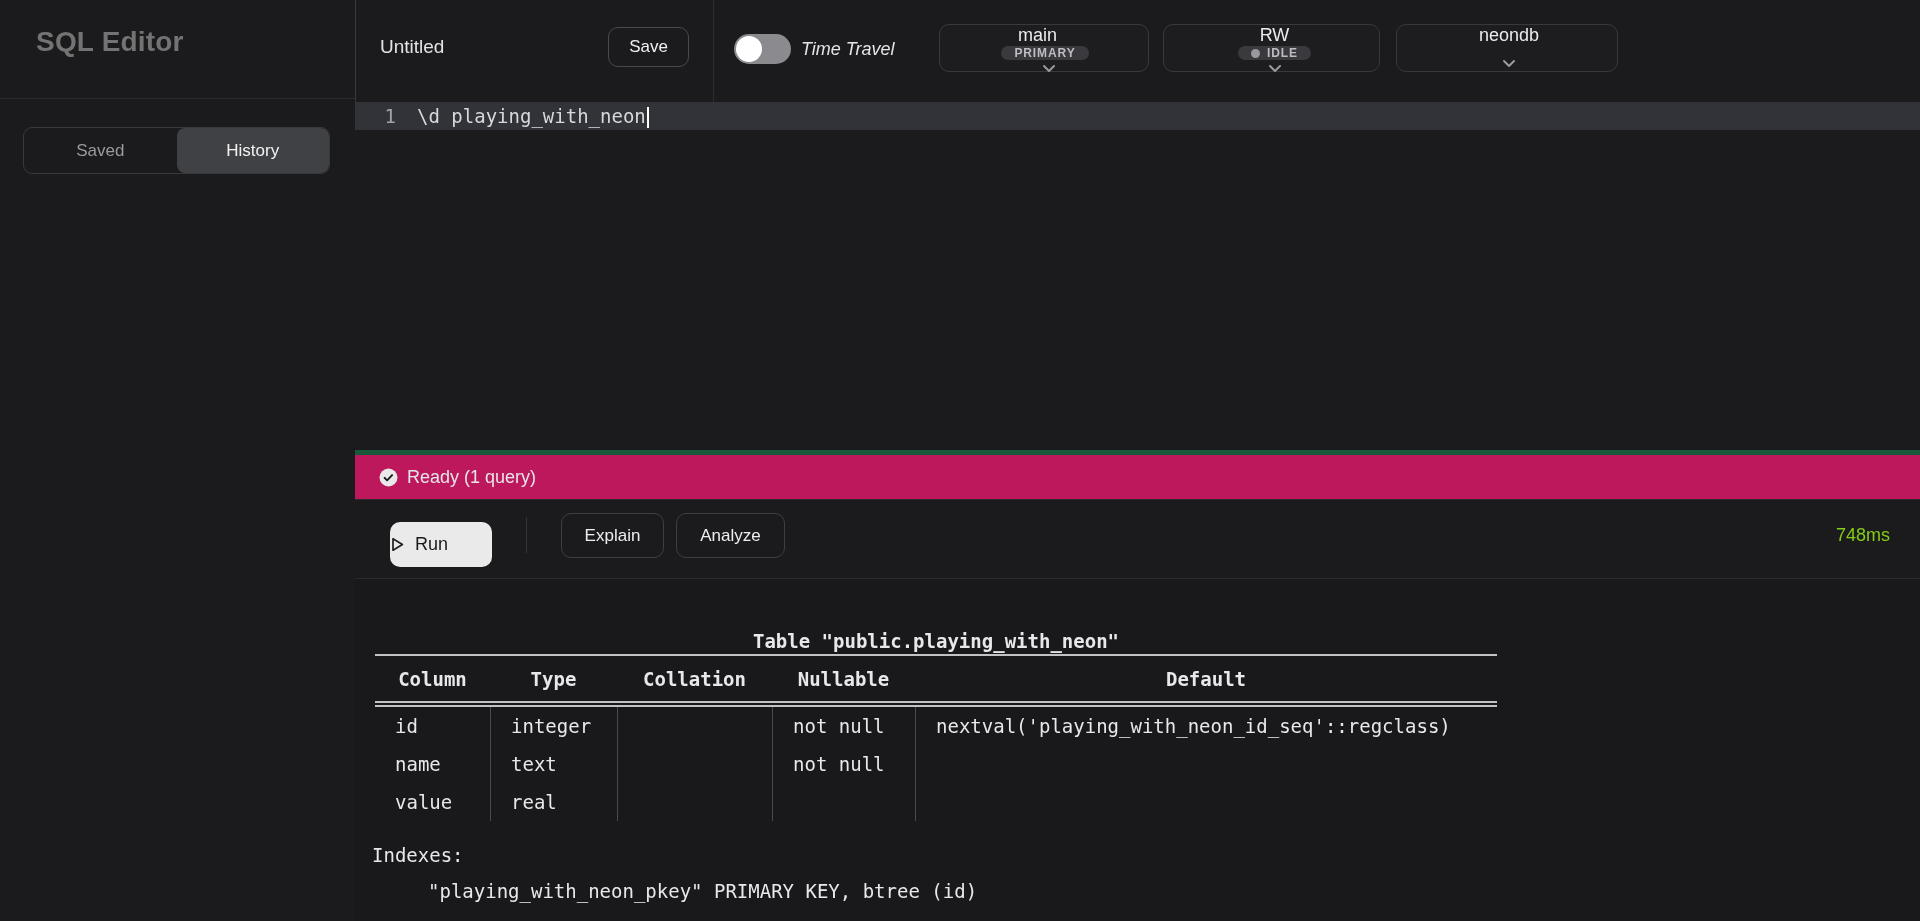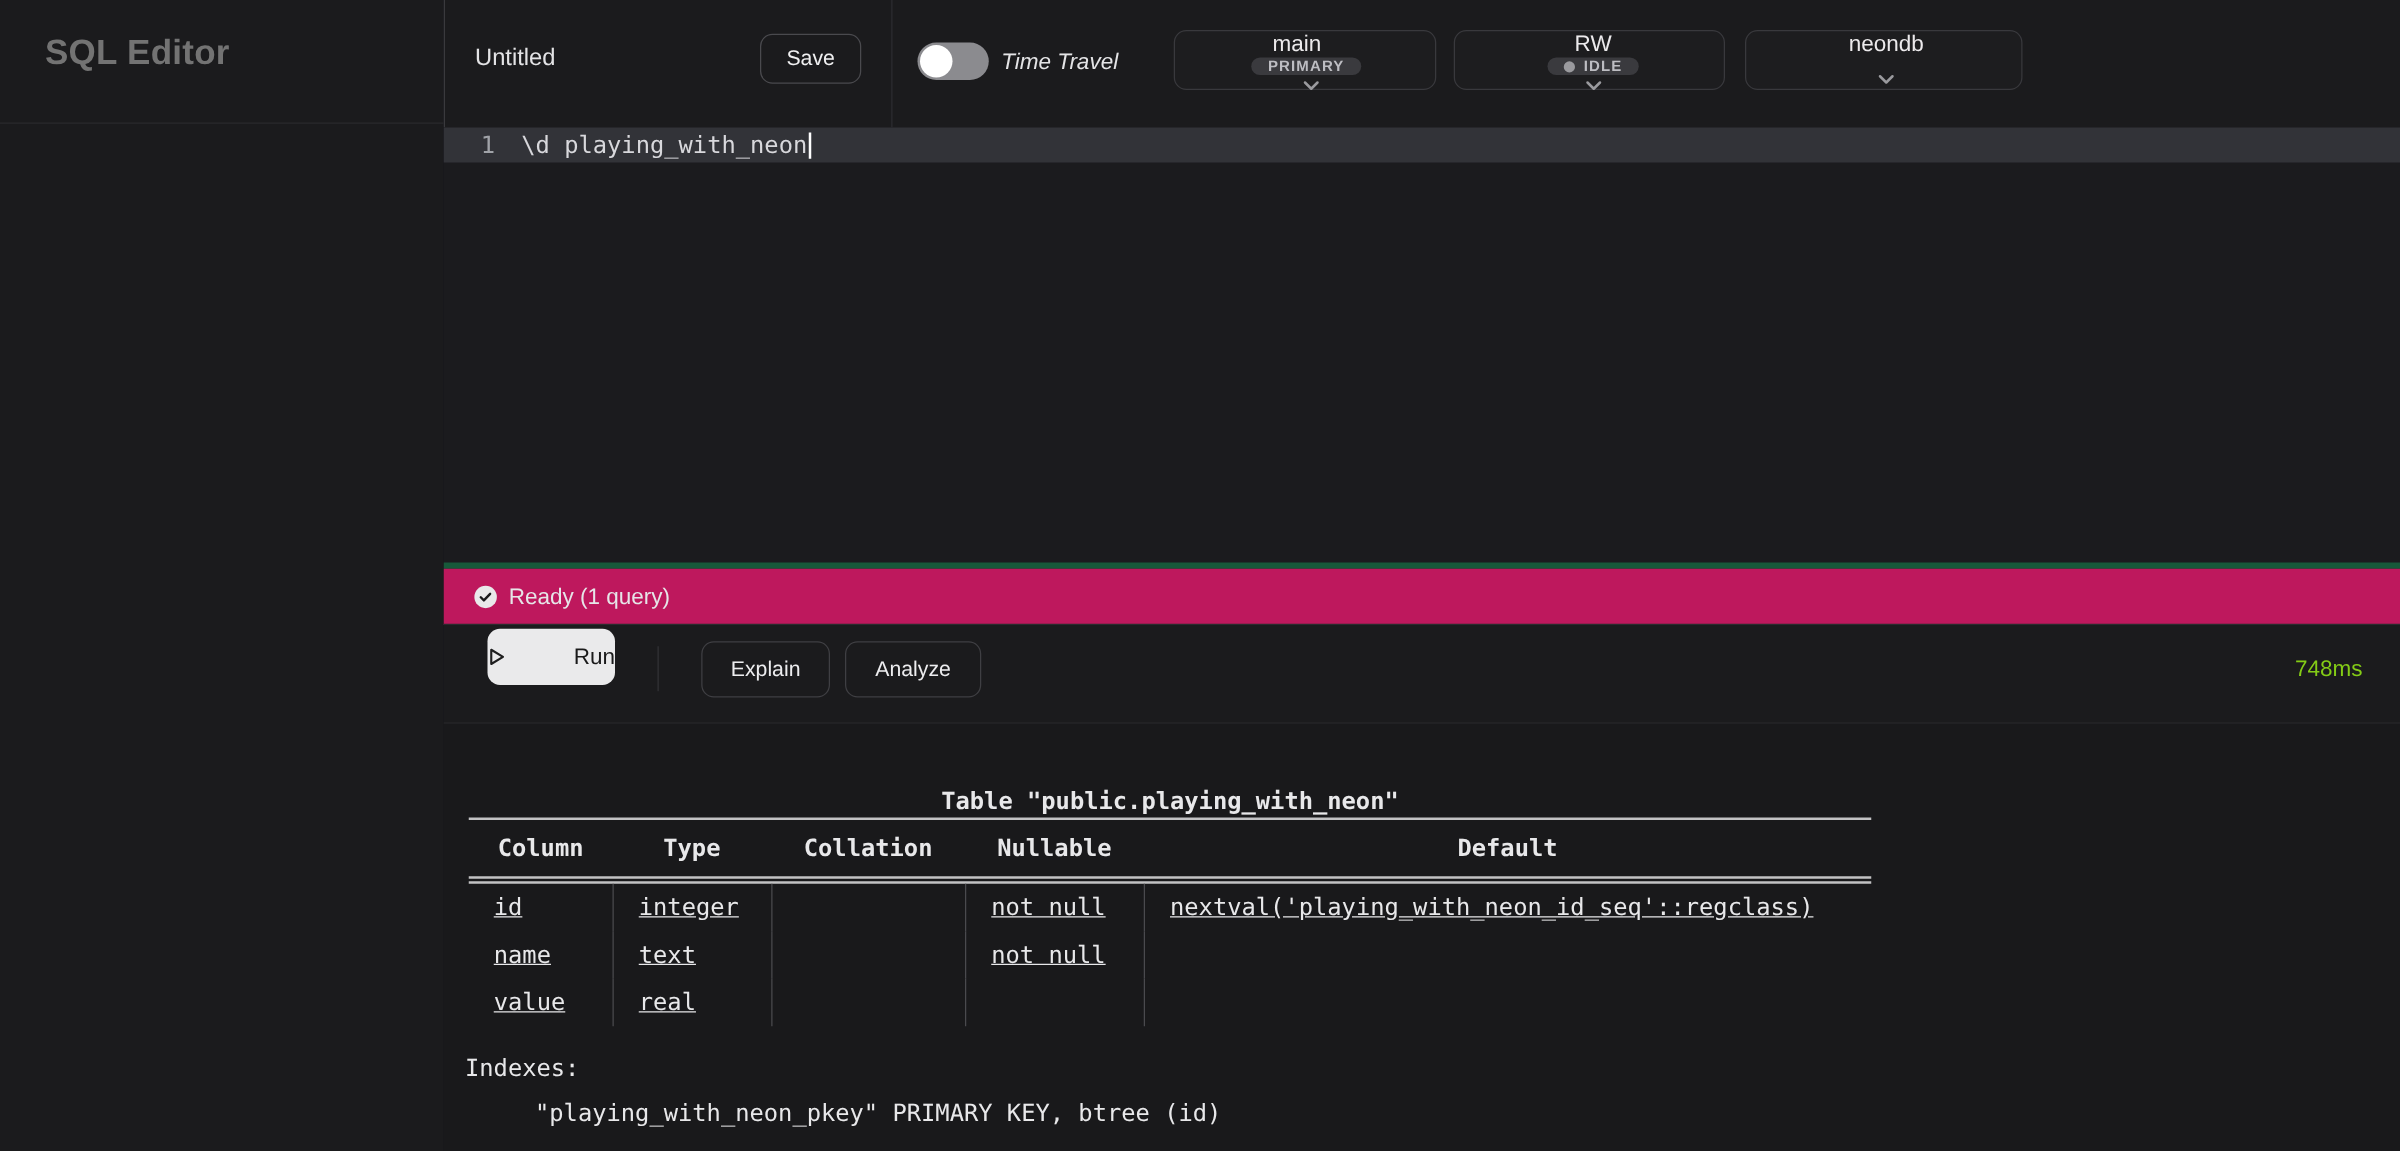--- a/index.html
+++ b/index.html
@@ -47,53 +47,57 @@
   
   .green-bar { position:absolute; left:0; top:450px; width:1565px; height:5px; background:#17593a; }
 
   
   .statusbar { position:absolute; left:0; top:455px; width:1565px; height:45px; background:#be185d; border-bottom:1px solid #2b2b2e; }
   .status-icon { position:absolute; left:24px; top:13px; width:19px; height:19px; }
   .status-text { position:absolute; left:52px; top:0; height:45px; line-height:45px; font-size:18px; color:#e6e6e8; }
 
   
   .actionbar { position:absolute; left:0; top:500px; width:1565px; height:79px; background:#1b1b1d; border-bottom:1px solid #2a2a2d; }
-  .run-btn { position:absolute; left:35px; top:3px; width:102px; height:45px; background:#eaeaeb; border:none; border-radius:10px; color:#1a1a1a; font-size:18px; font-family:inherit; display:flex; align-items:center; justify-content:space-between; gap:10px; cursor:pointer; }
+  .run-btn { position:absolute; left:35px; top:22px; width:102px; height:45px; background:#eaeaeb; border:none; border-radius:10px; color:#1a1a1a; font-size:18px; font-family:inherit; display:flex; align-items:center; justify-content:flex-start; gap:10px; cursor:pointer; }
   .action-divider { position:absolute; left:171px; top:17px; width:1px; height:36px; background:#333336; }
   .ghost-btn { position:absolute; top:13px; height:45px; background:transparent; border:1px solid #3f3f43; border-radius:10px; color:#ededef; font-size:17px; font-family:inherit; cursor:pointer; }
   .explain-btn { left:206px; width:103px; }
   .analyze-btn { left:321px; width:109px; }
   .duration { position:absolute; right:30px; top:0; height:71px; line-height:71px; font-size:18px; color:#84cc16; }
 
   
   .results { position:absolute; left:0; top:579px; width:1565px; height:342px; background:#19191b; font-family:"DejaVu Sans Mono", monospace; font-size:19px; color:#e8e8ea; }
   .result-title { position:absolute; left:20px; top:48px; width:1122px; height:28px; line-height:28px; text-align:center; font-weight:700; white-space:pre; }
   .psql-table { position:absolute; left:20px; top:75px; width:1122px; }
   .tbl-header { display:flex; border-top:2px solid #c2c2c4; height:47px; }
   .tbl-header .hcell { display:flex; align-items:center; justify-content:center; font-weight:700; }
   .dline { height:6px; border-top:2px solid #c2c2c4; border-bottom:2px solid #c2c2c4; }
   .tbl-row { display:flex; height:38px; }
-  .cell { line-height:38px; padding-left:20px; white-space:pre; overflow:hidden;text-decoration:underline; }
+  .cell { line-height:38px; padding-left:20px; white-space:pre; overflow:hidden; }
   .c0 { width:115px; }
   .c1 { width:127px; }
   .c2 { width:155px; }
   .c3 { width:143px; }
   .c4 { width:582px; }
   .tbl-row .c1, .tbl-row .c2, .tbl-row .c3, .tbl-row .c4 { border-left:1px solid #4a4a4e; }
   .indexes-label { position:absolute; left:17px; top:262px; line-height:28px; white-space:pre; }
   .index-entry { position:absolute; left:17px; top:298px; line-height:28px; padding-left:56px; white-space:pre; }
 </style>
 </head>
 <body>
 
 <div id="app">
 
   <div class="sidebar">
     <div class="sidebar-title">SQL Editor</div>
     <div class="sidebar-divider"></div>
+    <div class="segmented">
+      <div class="segment">Saved</div>
+      <div class="segment active">History</div>
+    </div>
   </div>
 
   <div class="main">
 
     <div class="topbar">
       <div class="query-title">Untitled</div>
       <button class="save-btn">Save</button>
       <div class="topbar-divider"></div>
       <div class="toggle">
         <span class="toggle-knob"></span>

